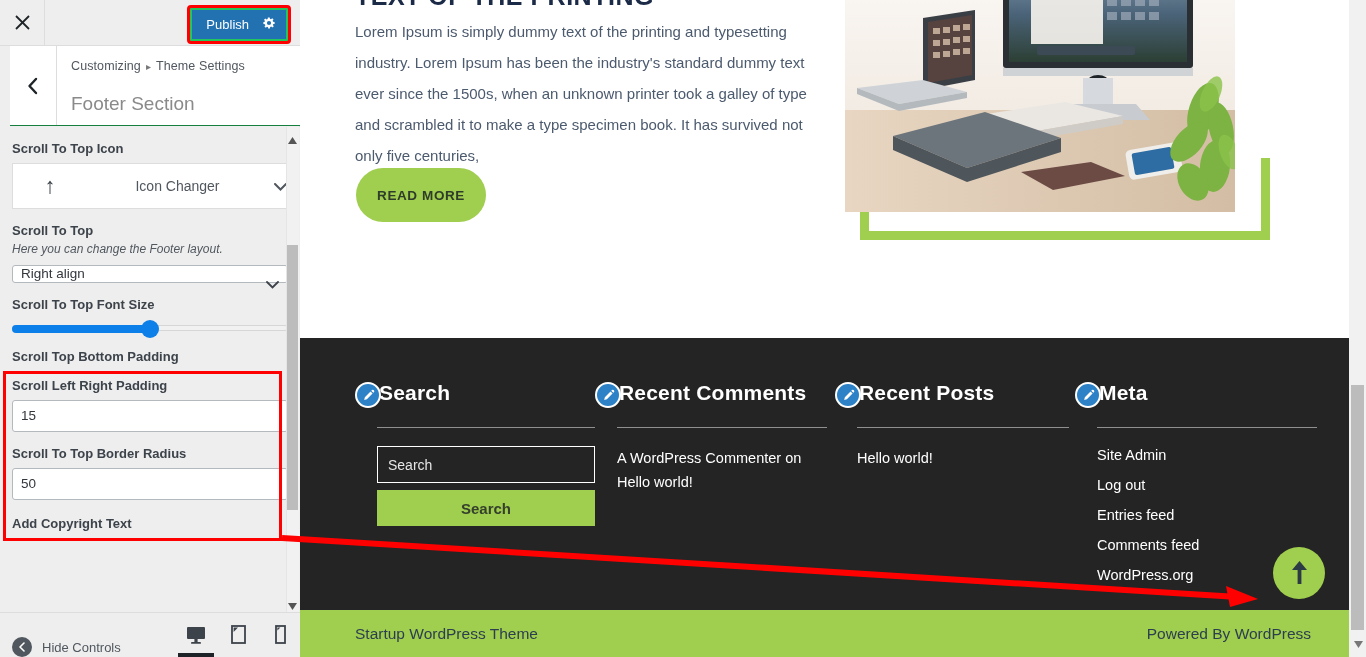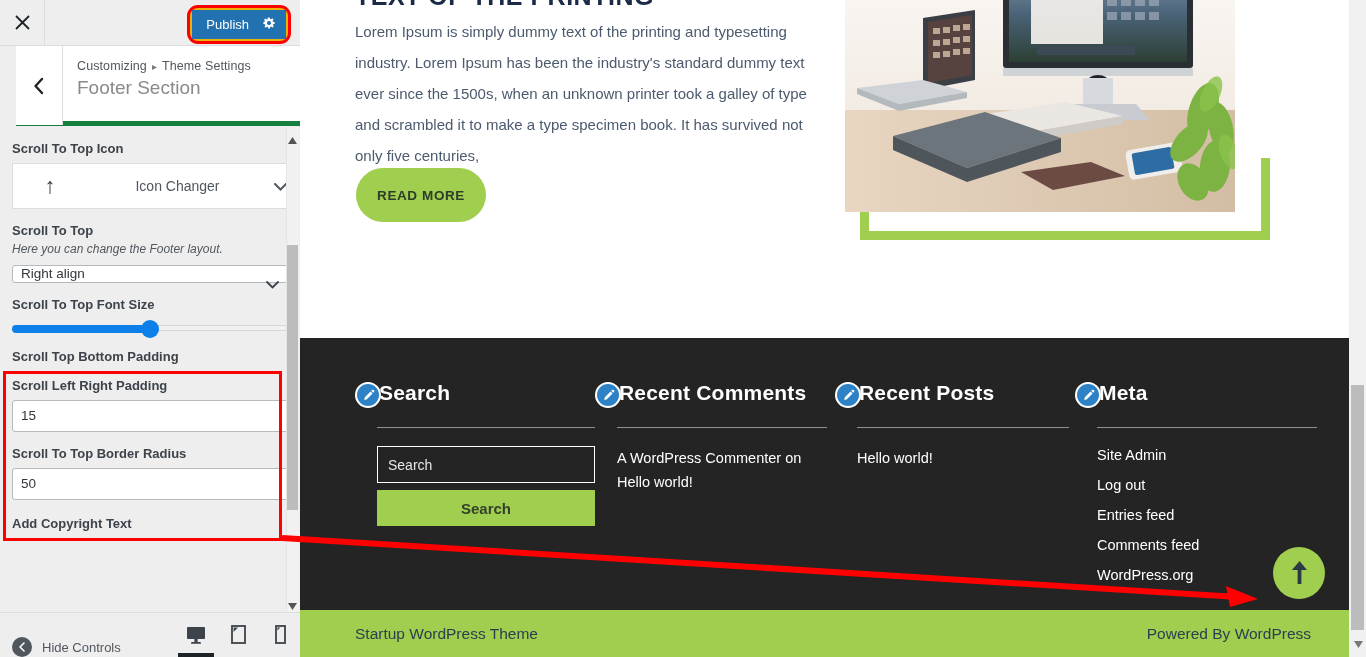--- a/index.html
+++ b/index.html
@@ -30,62 +30,62 @@
     width: 45px; height: 45px;
     display: flex; align-items: center; justify-content: center;
     background: #eee;
     border-right: 1px solid #ddd;
     cursor: pointer;
   }
   .close-btn svg { display: block; }
   .publish-wrap {
     position: absolute; right: 9px; top: 5px;
     border: 3px solid #ff0000;
-    border-radius: 11px;
+    border-radius: 4px;
     padding: 2px;
-    background: #eab308;
+    background: #22c55e;
   }
   .publish-btn {
     display: flex; align-items: center;
     background: #2271b1;
     color: #fff;
     height: 29px;
     padding: 0 10px 0 14px;
     font-size: 13px;
     border: none;
     cursor: pointer;
     font-family: "Liberation Sans", sans-serif;
   }
   .publish-btn .lbl { margin-right: 13px; }
   .gear { display: inline-block; }
 
   
   .panel-head {
-    position: absolute; left: 16px; top: 46px;
+    position: absolute; left: 10px; top: 46px;
     width: 300px; height: 80px;
     background: #fff;
-    border-bottom: 5px solid #15803d;
+    border-bottom: 1px solid #15803d;
     display: flex;
   }
   .back-btn {
     width: 47px; height: 79px;
     border-right: 1px solid #ddd;
     display: flex; align-items: center; justify-content: center;
     cursor: pointer;
     background: #fff;
   }
   .panel-titles { padding: 13px 0 0 14px; }
   .breadcrumb {
     font-size: 12.5px; color: #50575e;
     letter-spacing: .1px;
   }
   .breadcrumb .sep { margin: 0 5px; font-size: 10px; color: #777; }
   .panel-title {
     font-size: 19px; color: #8a8a8a;
-    font-weight: 400; margin-top: 4px;
+    font-weight: 400; margin-top: 20px;
   }
 
   
   .controls {
     position: absolute; left: 0; top: 127px;
     width: 300px; height: 485px;
     background: #eeeeee;
     padding: 0 12px;
     overflow: hidden;
   }

